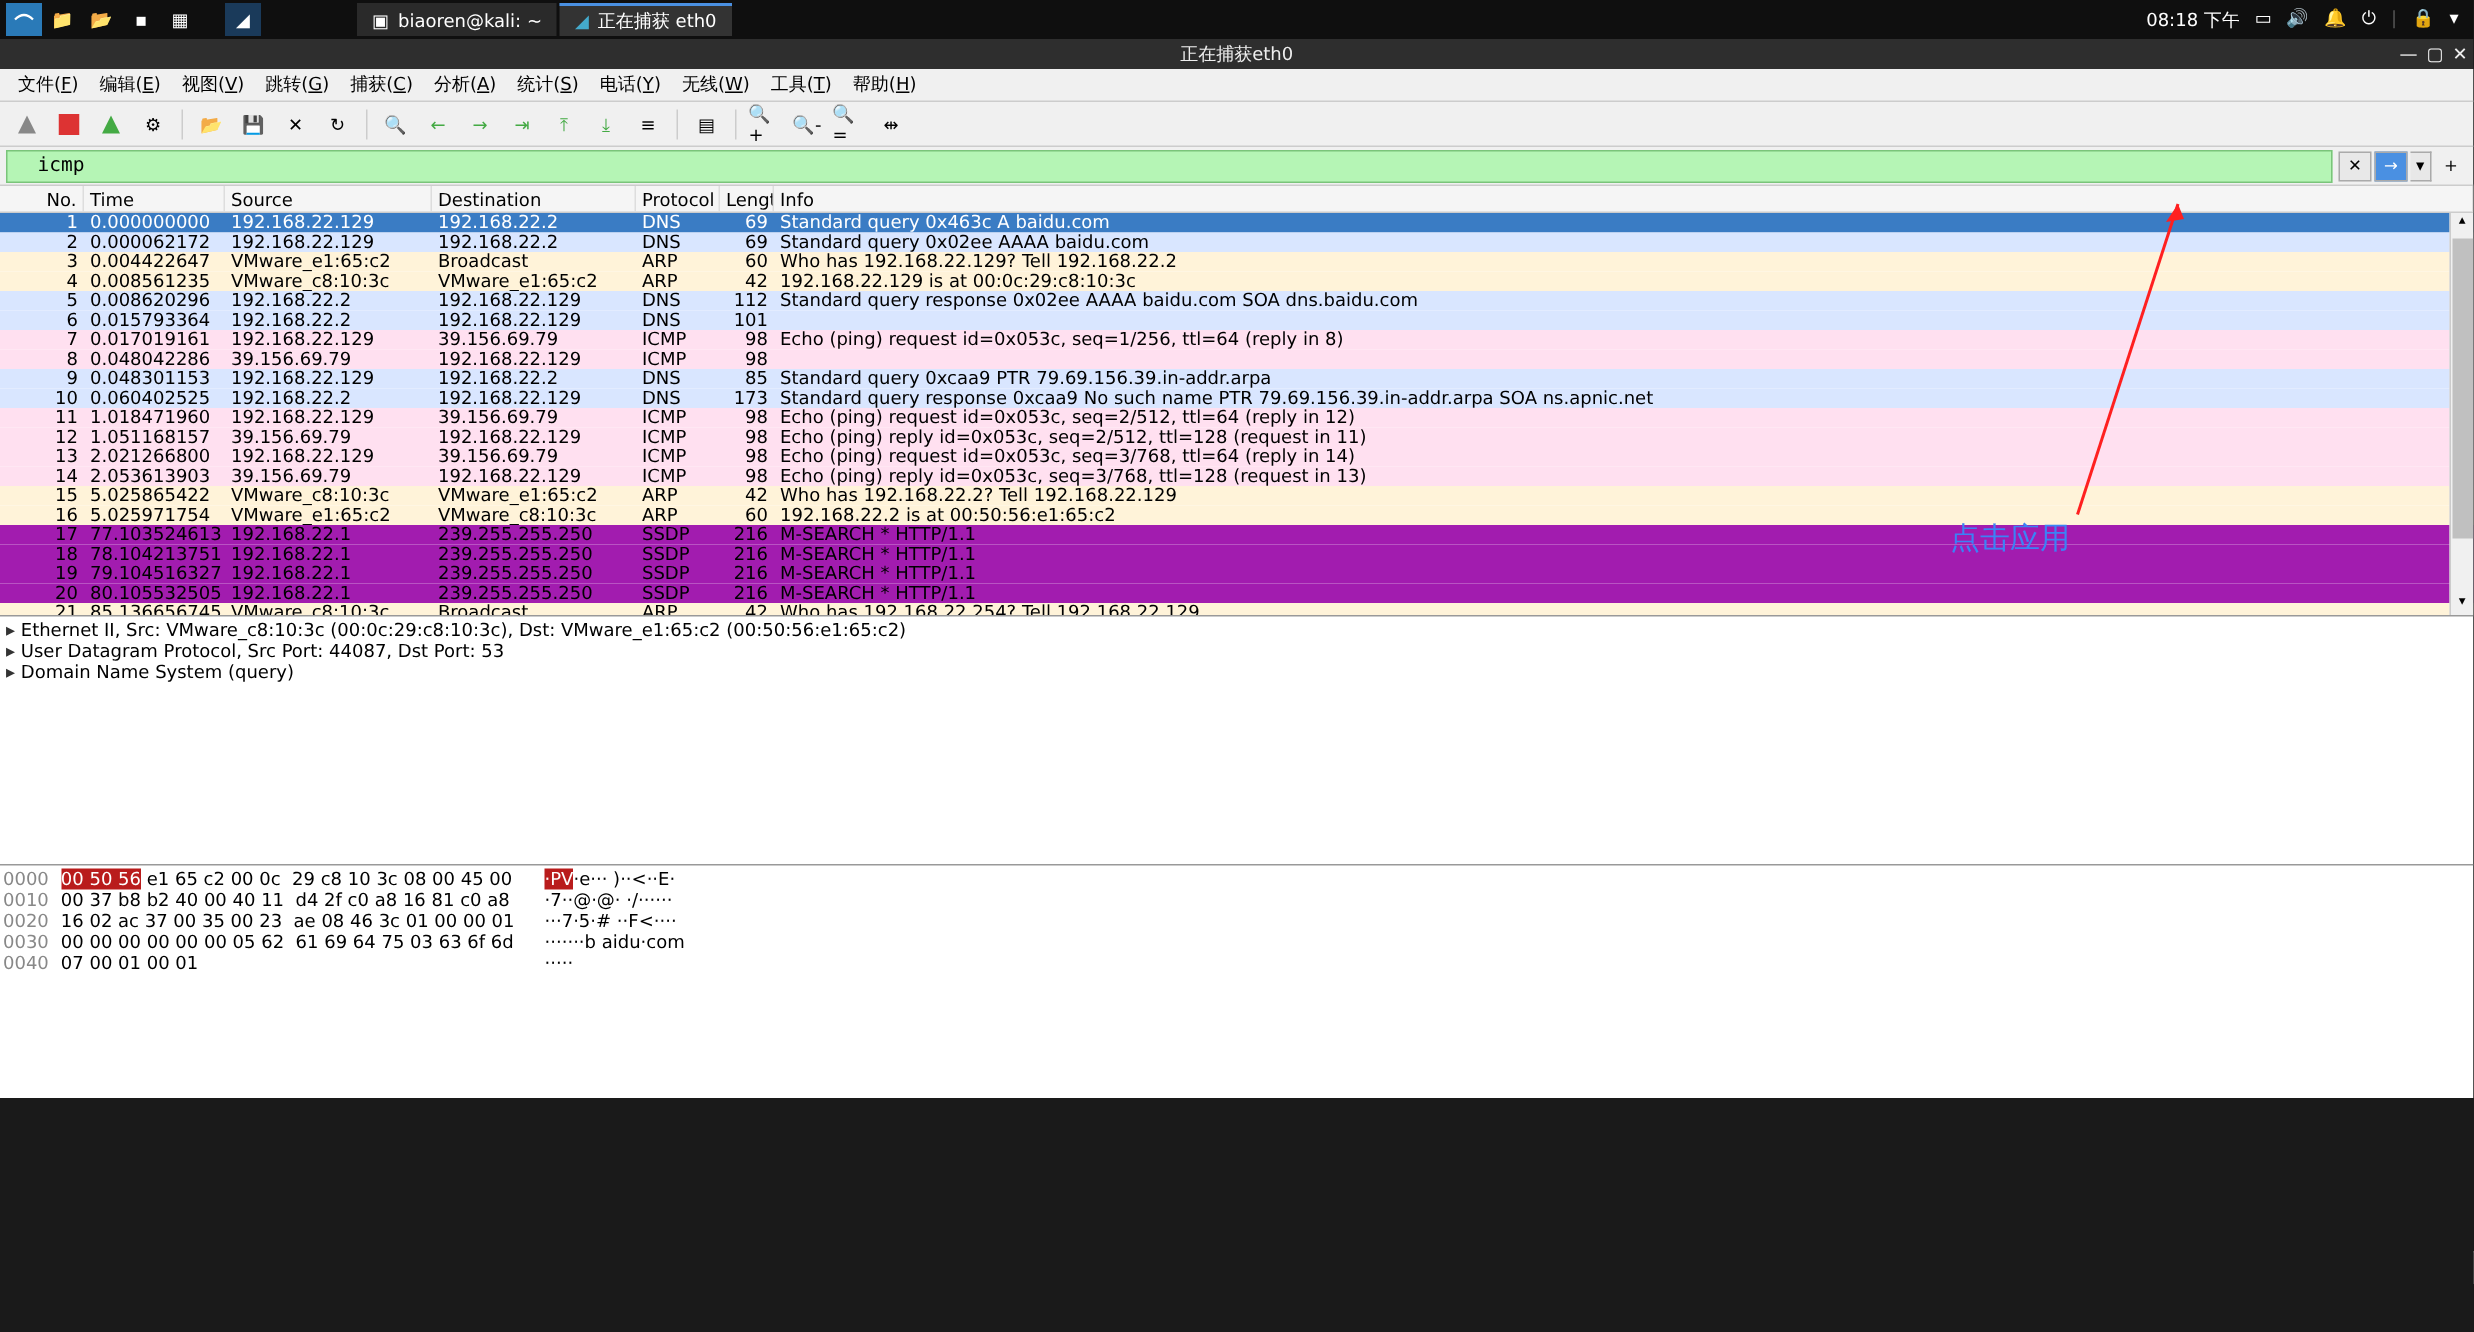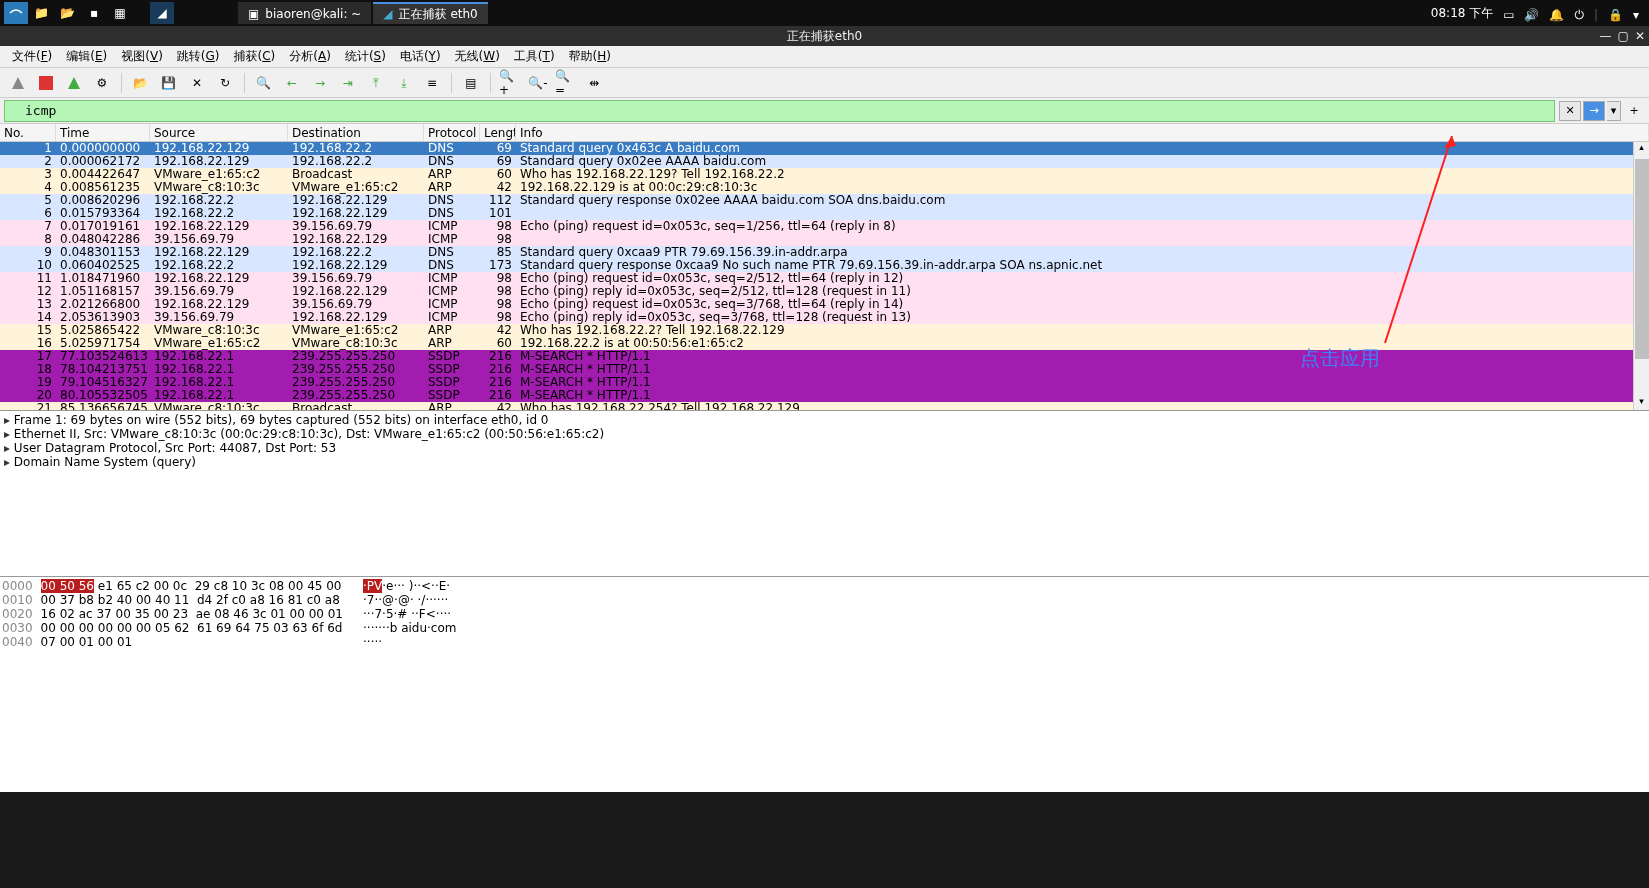--- a/index.html
+++ b/index.html
@@ -2,21 +2,21 @@
 <html><head>
 <meta charset="utf-8">
 <style>
 *{margin:0;padding:0;box-sizing:border-box;font-family:"DejaVu Sans",sans-serif;font-size:12px}
 body{background:#1a1a1a;width:1649px;height:888px;overflow:hidden;position:relative}
 .taskbar{height:26px;background:#0f0f0f;display:flex;align-items:center;color:#fff}
 .taskbar-left{display:flex;align-items:center;gap:2px;padding-left:4px}
 .taskbar-item{width:24px;height:22px;display:flex;align-items:center;justify-content:center}
 .task-btn{background:#2a2a2a;padding:3px 10px;display:flex;align-items:center;gap:6px;height:22px;border-top:2px solid transparent}
 .task-btn.active{background:#333;border-top:2px solid #4a90e2}
-.taskbar-right{margin-left:auto;display:flex;align-items:flex-end;gap:10px;padding-right:10px}
+.taskbar-right{margin-left:auto;display:flex;align-items:flex-start;gap:10px;padding-right:10px}
 .tray-icon{display:inline-block}
 .titlebar{height:20px;background:#2e2e2e;color:#eee;display:flex;align-items:center;justify-content:center;position:relative;font-size:11px}
 .win-ctrls{position:absolute;right:4px;display:flex;gap:6px}
 .menubar{height:22px;background:#f0f0f0;display:flex;align-items:center;padding:0 6px;gap:2px;border-bottom:1px solid #ccc}
 .menu-item{padding:2px 6px;font-size:12px}
 .menu-item u{text-decoration:underline}
 .toolbar{height:30px;background:#f0f0f0;display:flex;align-items:center;padding:0 6px;gap:4px;border-bottom:1px solid #ccc}
 .tb-btn{width:24px;height:24px;display:flex;align-items:center;justify-content:center;border:1px solid transparent}
 .tb-sep{width:1px;height:20px;background:#ccc;margin:0 3px}
 .filter-bar{height:26px;background:#f0f0f0;display:flex;align-items:center;padding:0 4px;border-bottom:1px solid #ccc}
@@ -43,21 +43,21 @@
 .c-src{width:138px}
 .c-dst{width:136px}
 .c-proto{width:56px}
 .c-len{width:36px;text-align:right}
 .c-info{flex:1}
 .scroll-ind{position:absolute;right:0;top:18px;width:16px;bottom:0;background:#f0f0f0;border-left:1px solid #ccc}
 .scroll-thumb{background:#c0c0c0;width:14px;margin:1px;height:200px;position:absolute;top:16px}
 .details{height:166px;background:#fff;overflow:auto;font-family:"DejaVu Sans Mono",monospace;font-size:11px;padding:2px 4px;border-top:1px solid #999}
 .detail-line{white-space:pre}
 .detail-arrow{color:#333}
-.hexpane{height:216px;background:#fff;border-top:1px solid #999;font-family:"DejaVu Sans Mono",monospace;font-size:11px;padding:2px;display:flex}
+.hexpane{height:156px;background:#fff;border-top:1px solid #999;font-family:"DejaVu Sans Mono",monospace;font-size:11px;padding:2px;display:flex}
 .hex-offset{color:#888;padding-right:8px;white-space:pre}
 .hex-bytes{white-space:pre}
 .hex-ascii{white-space:pre;margin-left:20px}
 .hex-hl{background:#b91c1c;color:#fff}
 .statusbar{height:22px;background:#f0f0f0;border-top:1px solid #ccc;display:flex;align-items:center;padding:0 8px;font-size:11px;position:absolute;bottom:32px;left:0;right:0}
 .status-right{margin-left:auto}
 .annotation{position:absolute;color:#3b82f6;font-size:20px;font-weight:normal;font-family:"Microsoft YaHei",sans-serif}
 </style>
 </head>
 <body>
@@ -167,21 +167,21 @@
   <div class="filter-btns">
     <div class="fbtn">✕</div>
     <div class="fbtn apply">→</div>
     <div class="fbtn drop">▾</div>
     <div class="fbtn" style="border:none;background:none">+</div>
   </div>
 </div>
 
 <div class="packet-list">
   <div class="pl-header">
-    <div class="plh c-no" style="text-align:left">No.</div>
+    <div class="plh c-no" style="text-align:right">No.</div>
     <div class="plh c-time">Time</div>
     <div class="plh c-src">Source</div>
     <div class="plh c-dst">Destination</div>
     <div class="plh c-proto">Protocol</div>
     <div class="plh c-len" style="text-align:left">Length</div>
     <div class="plh c-info">Info</div>
   </div>
   <div class="pl-body" id="plbody">
       <div class="pl-row selected">
         <span class="plc c-no">1</span>
@@ -372,21 +372,20 @@
       </div>
     </div>
   <div class="scroll-ind">
     <div style="height:14px;text-align:center;font-size:9px">▴</div>
     <div class="scroll-thumb"></div>
     <div style="position:absolute;bottom:0;height:14px;text-align:center;font-size:9px;width:100%">▾</div>
   </div>
 </div>
 
 <div class="details" id="details">
-    <div class="detail-line"><span class="detail-arrow">▸</span> Frame 1: 69 bytes on wire (552 bits), 69 bytes captured (552 bits) on interface eth0, id 0</div>
     <div class="detail-line"><span class="detail-arrow">▸</span> Ethernet II, Src: VMware_c8:10:3c (00:0c:29:c8:10:3c), Dst: VMware_e1:65:c2 (00:50:56:e1:65:c2)</div>
     <div class="detail-line"><span class="detail-arrow">▸</span> User Datagram Protocol, Src Port: 44087, Dst Port: 53</div>
     <div class="detail-line"><span class="detail-arrow">▸</span> Domain Name System (query)</div>
   </div>
 
 <div class="hexpane">
   <div class="hex-offset" id="hexoff">0000
 0010
 0020
 0030

